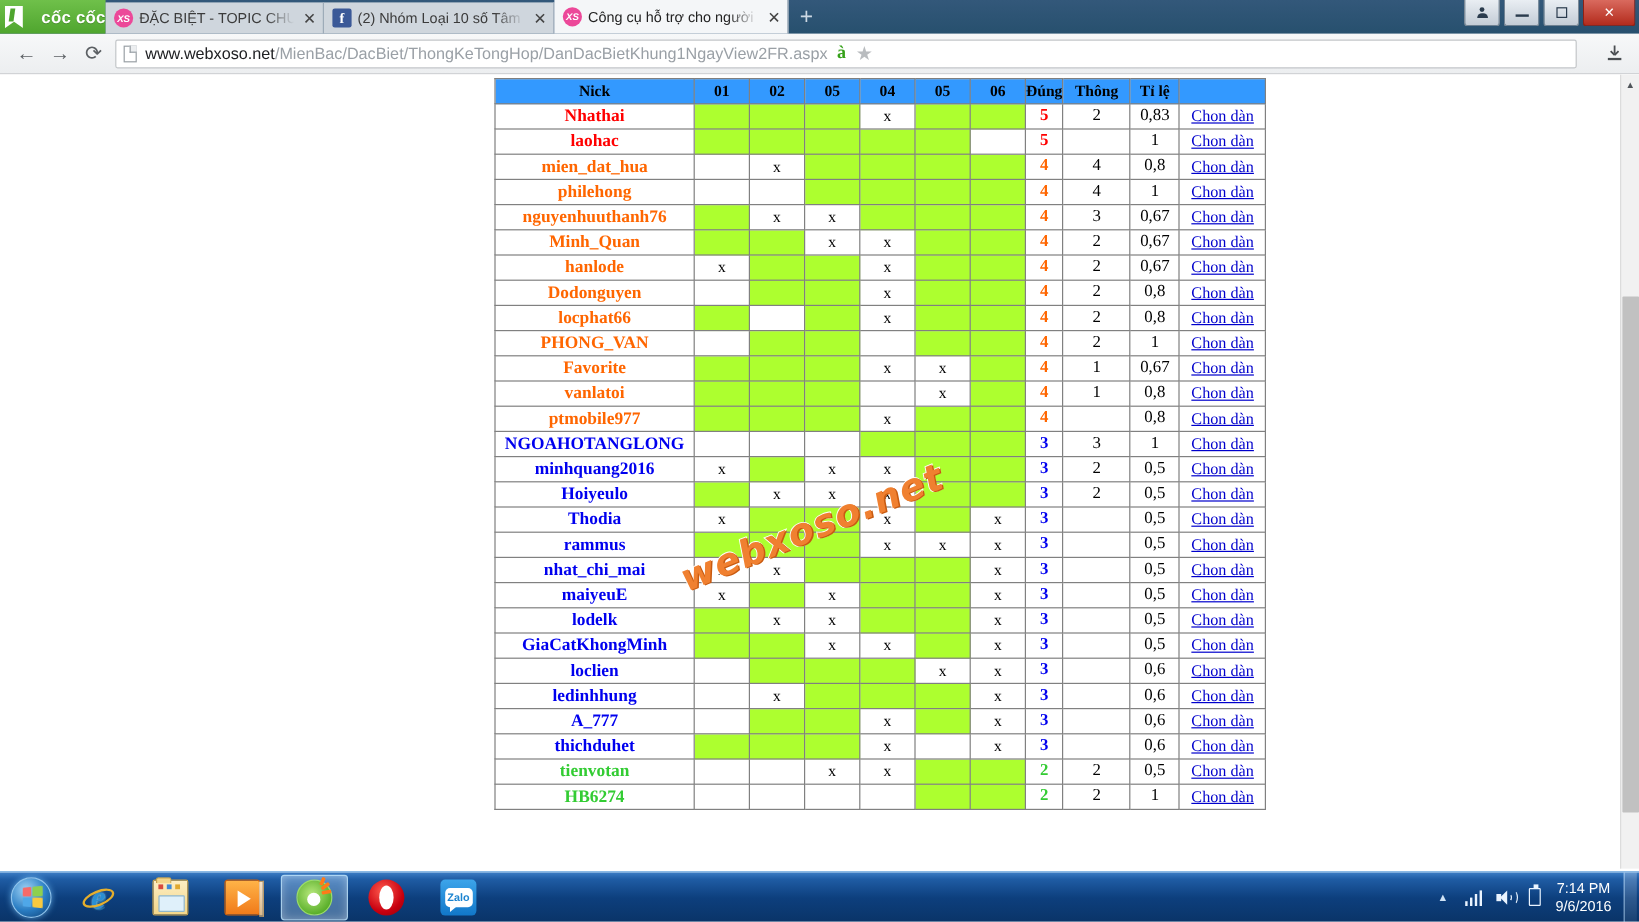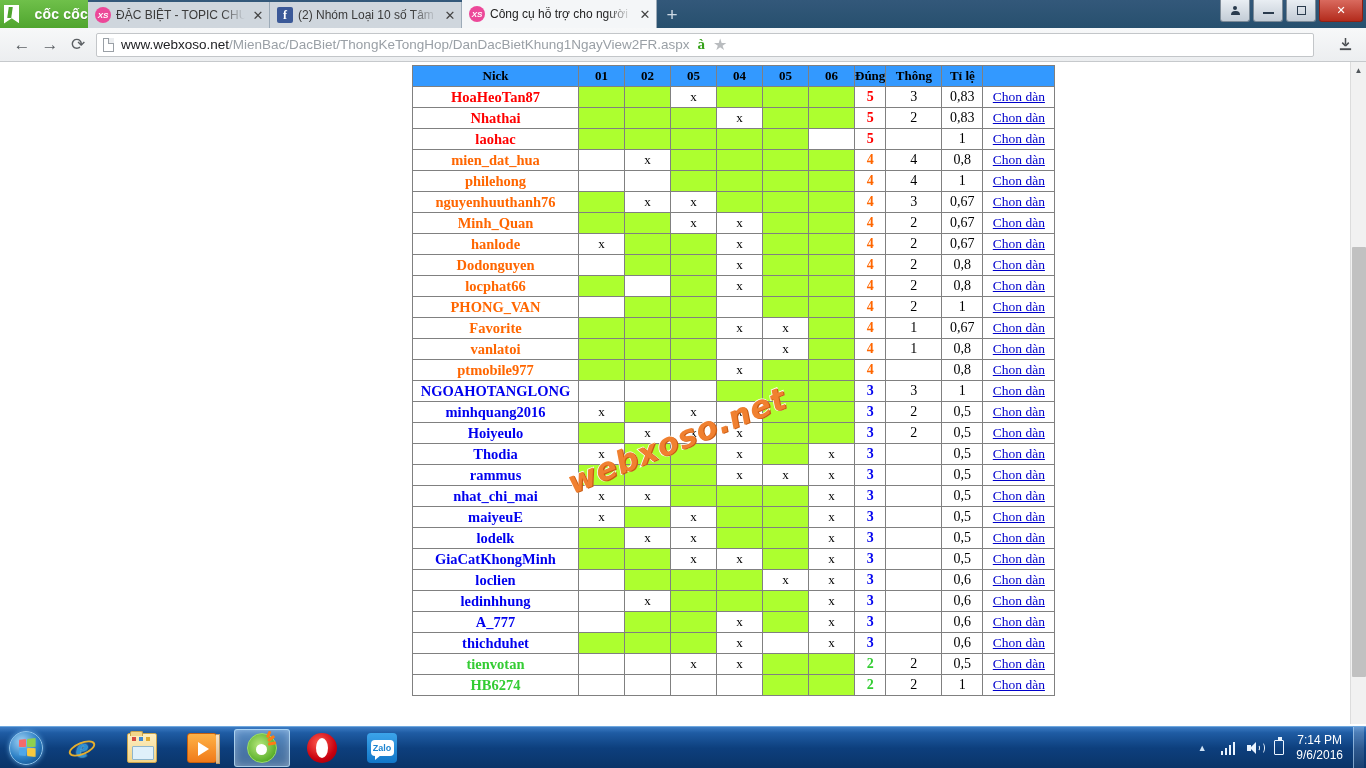--- a/index.html
+++ b/index.html
@@ -537,33 +537,20 @@
             <th class="c-num">04</th>
             <th class="c-num">05</th>
             <th class="c-num">06</th>
             <th class="c-dung">Đúng</th>
             <th class="c-thong">Thông</th>
             <th class="c-tile">Tỉ lệ</th>
             <th class="c-act"></th>
           </tr>
         </thead>
         <tbody id="tbody">
-            <tr>
-              <td class="nick c-red">HoaHeoTan87</td>
-              <td class="num hit"></td>
-              <td class="num hit"></td>
-              <td class="num">x</td>
-              <td class="num hit"></td>
-              <td class="num hit"></td>
-              <td class="num hit"></td>
-              <td class="dung c-red">5</td>
-              <td class="thong">3</td>
-              <td class="tile">0,83</td>
-              <td class="act"><a href="#">Chon dàn</a></td>
-            </tr>
             <tr>
               <td class="nick c-red">Nhathai</td>
               <td class="num hit"></td>
               <td class="num hit"></td>
               <td class="num hit"></td>
               <td class="num">x</td>
               <td class="num hit"></td>
               <td class="num hit"></td>
               <td class="dung c-red">5</td>
               <td class="thong">2</td>

